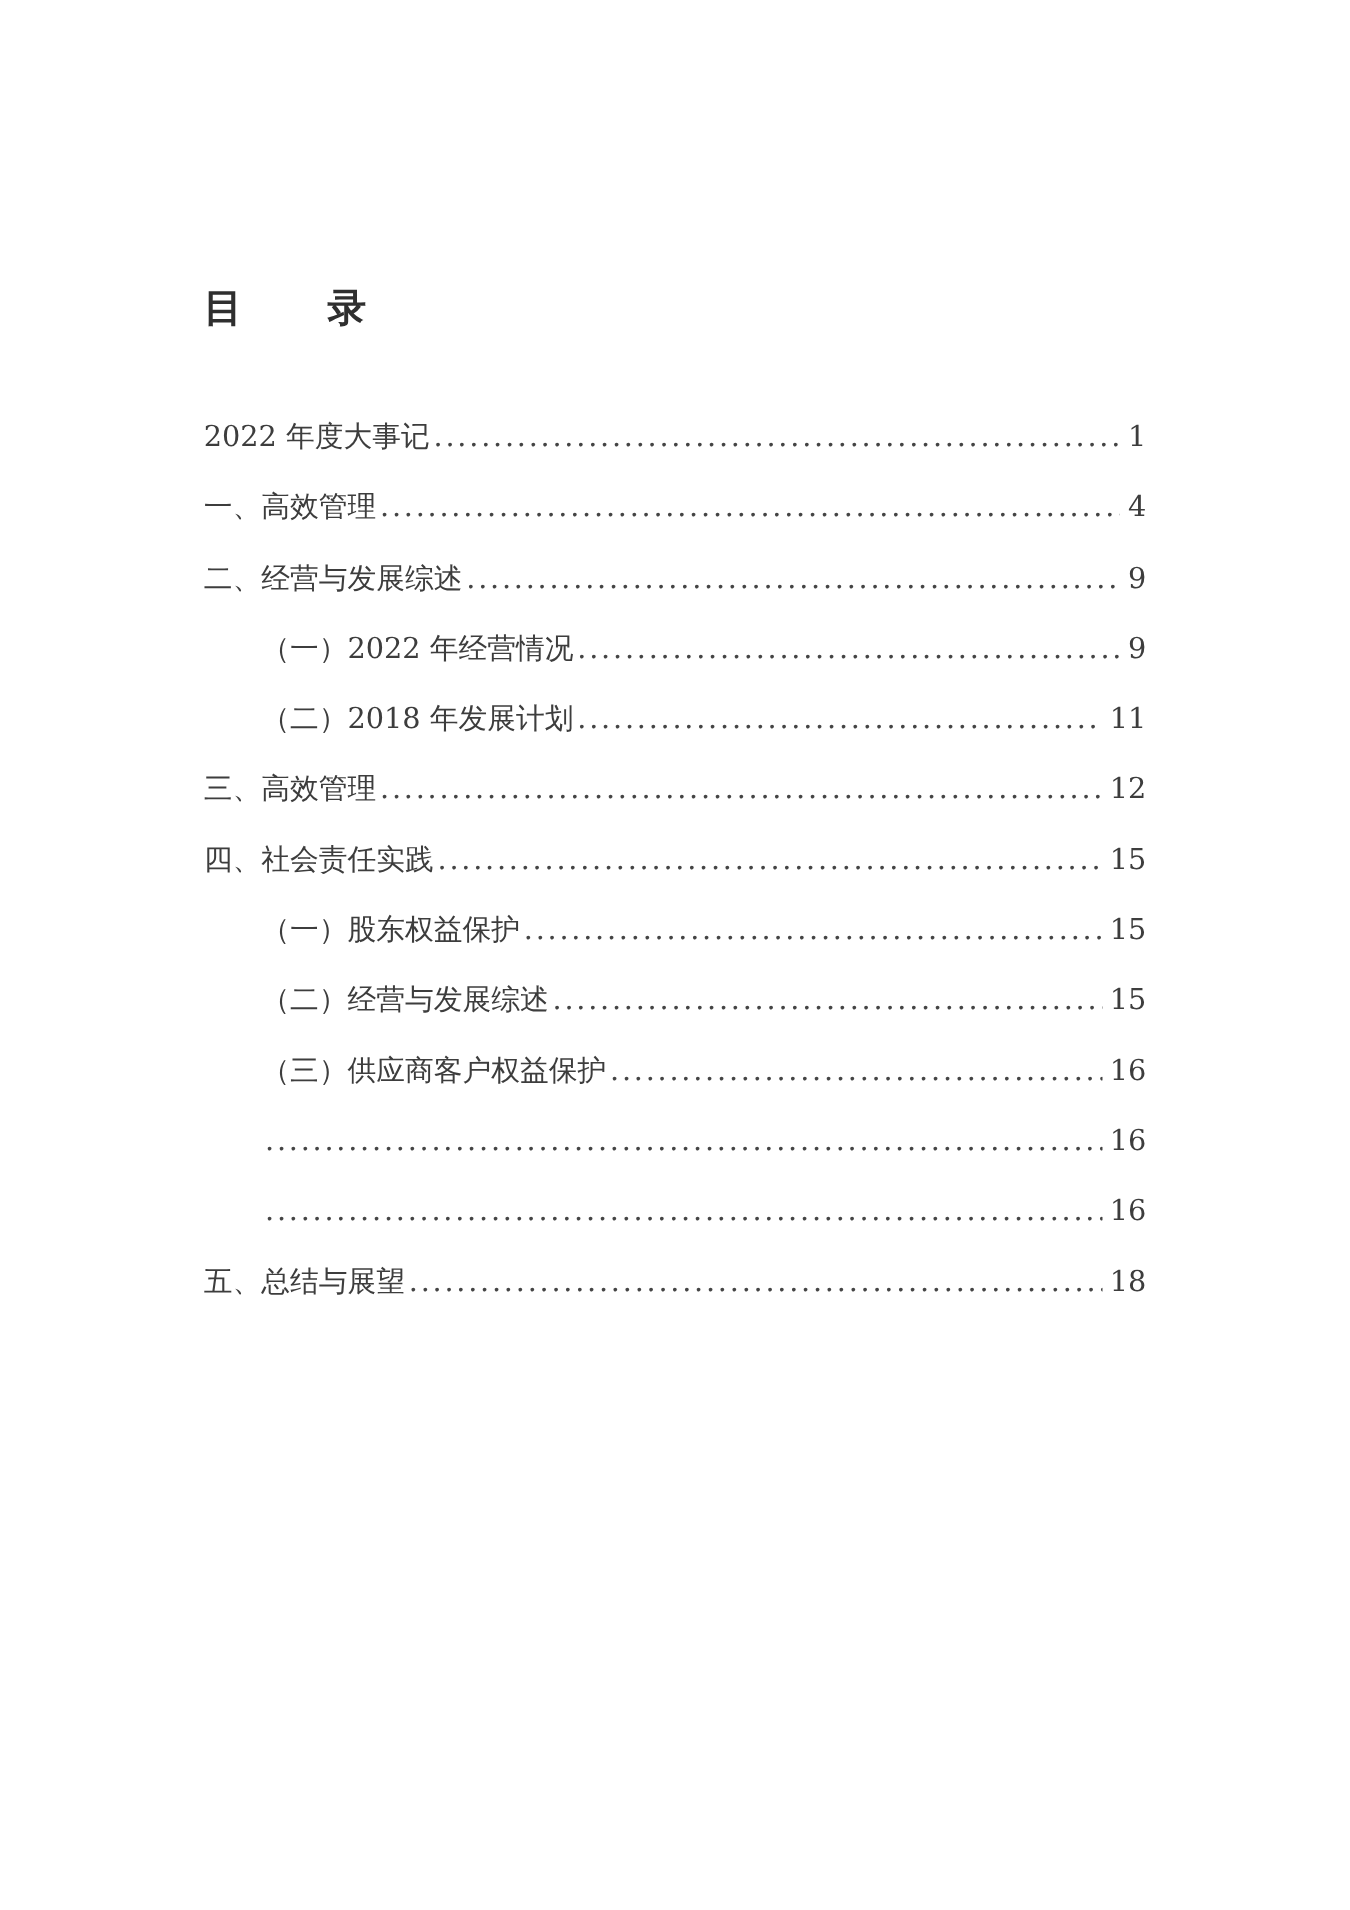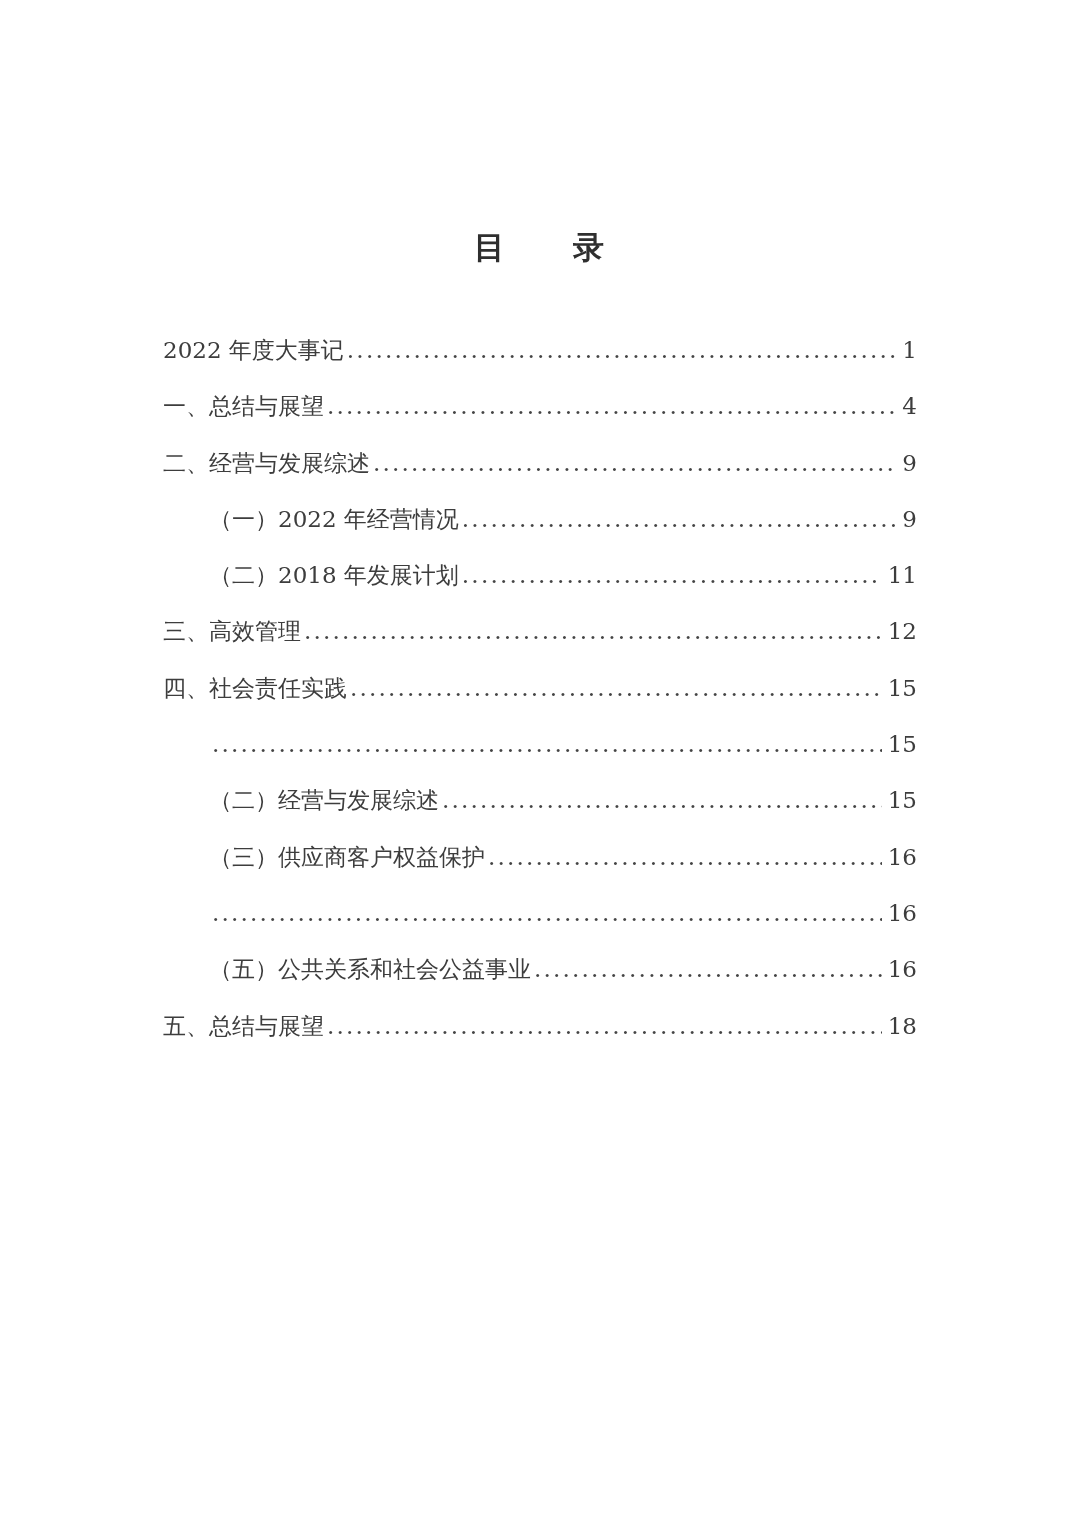--- a/index.html
+++ b/index.html
@@ -14,21 +14,20 @@
     color: #3d3d3d;
     overflow: hidden;
   }
   .page {
     box-sizing: border-box;
     width: 1080px;
     height: 1528px;
     padding: 230px 163px 0 163px;
   }
   .doc-title {
-    text-align: center;
     font-size: 31px;
     font-weight: bold;
     line-height: 34px;
     color: #2f2f2f;
     letter-spacing: 2px;
     white-space: pre;
   }
   .toc {
     margin-top: 58px;
   }
@@ -73,21 +72,21 @@
 
   <div class="toc">
 
     <div class="toc-row level-1">
       <span class="toc-label">2022 年度大事记</span>
       <span class="toc-leader"></span>
       <span class="toc-page">1</span>
     </div>
 
     <div class="toc-row level-1">
-      <span class="toc-label">一、总结与展望</span>
+      <span class="toc-label">一、高效管理</span>
       <span class="toc-leader"></span>
       <span class="toc-page">4</span>
     </div>
 
     <div class="toc-row level-1">
       <span class="toc-label">二、经营与发展综述</span>
       <span class="toc-leader"></span>
       <span class="toc-page">9</span>
     </div>
 
@@ -109,20 +108,21 @@
       <span class="toc-page">12</span>
     </div>
 
     <div class="toc-row level-1">
       <span class="toc-label">四、社会责任实践</span>
       <span class="toc-leader"></span>
       <span class="toc-page">15</span>
     </div>
 
     <div class="toc-row level-2">
+      <span class="toc-label">（一）股东权益保护</span>
       <span class="toc-leader"></span>
       <span class="toc-page">15</span>
     </div>
 
     <div class="toc-row level-2">
       <span class="toc-label">（二）经营与发展综述</span>
       <span class="toc-leader"></span>
       <span class="toc-page">15</span>
     </div>
 
@@ -131,21 +131,20 @@
       <span class="toc-leader"></span>
       <span class="toc-page">16</span>
     </div>
 
     <div class="toc-row level-2">
       <span class="toc-leader"></span>
       <span class="toc-page">16</span>
     </div>
 
     <div class="toc-row level-2">
-      <span class="toc-label">（五）公共关系和社会公益事业</span>
       <span class="toc-leader"></span>
       <span class="toc-page">16</span>
     </div>
 
     <div class="toc-row level-1">
       <span class="toc-label">五、总结与展望</span>
       <span class="toc-leader"></span>
       <span class="toc-page">18</span>
     </div>
 

